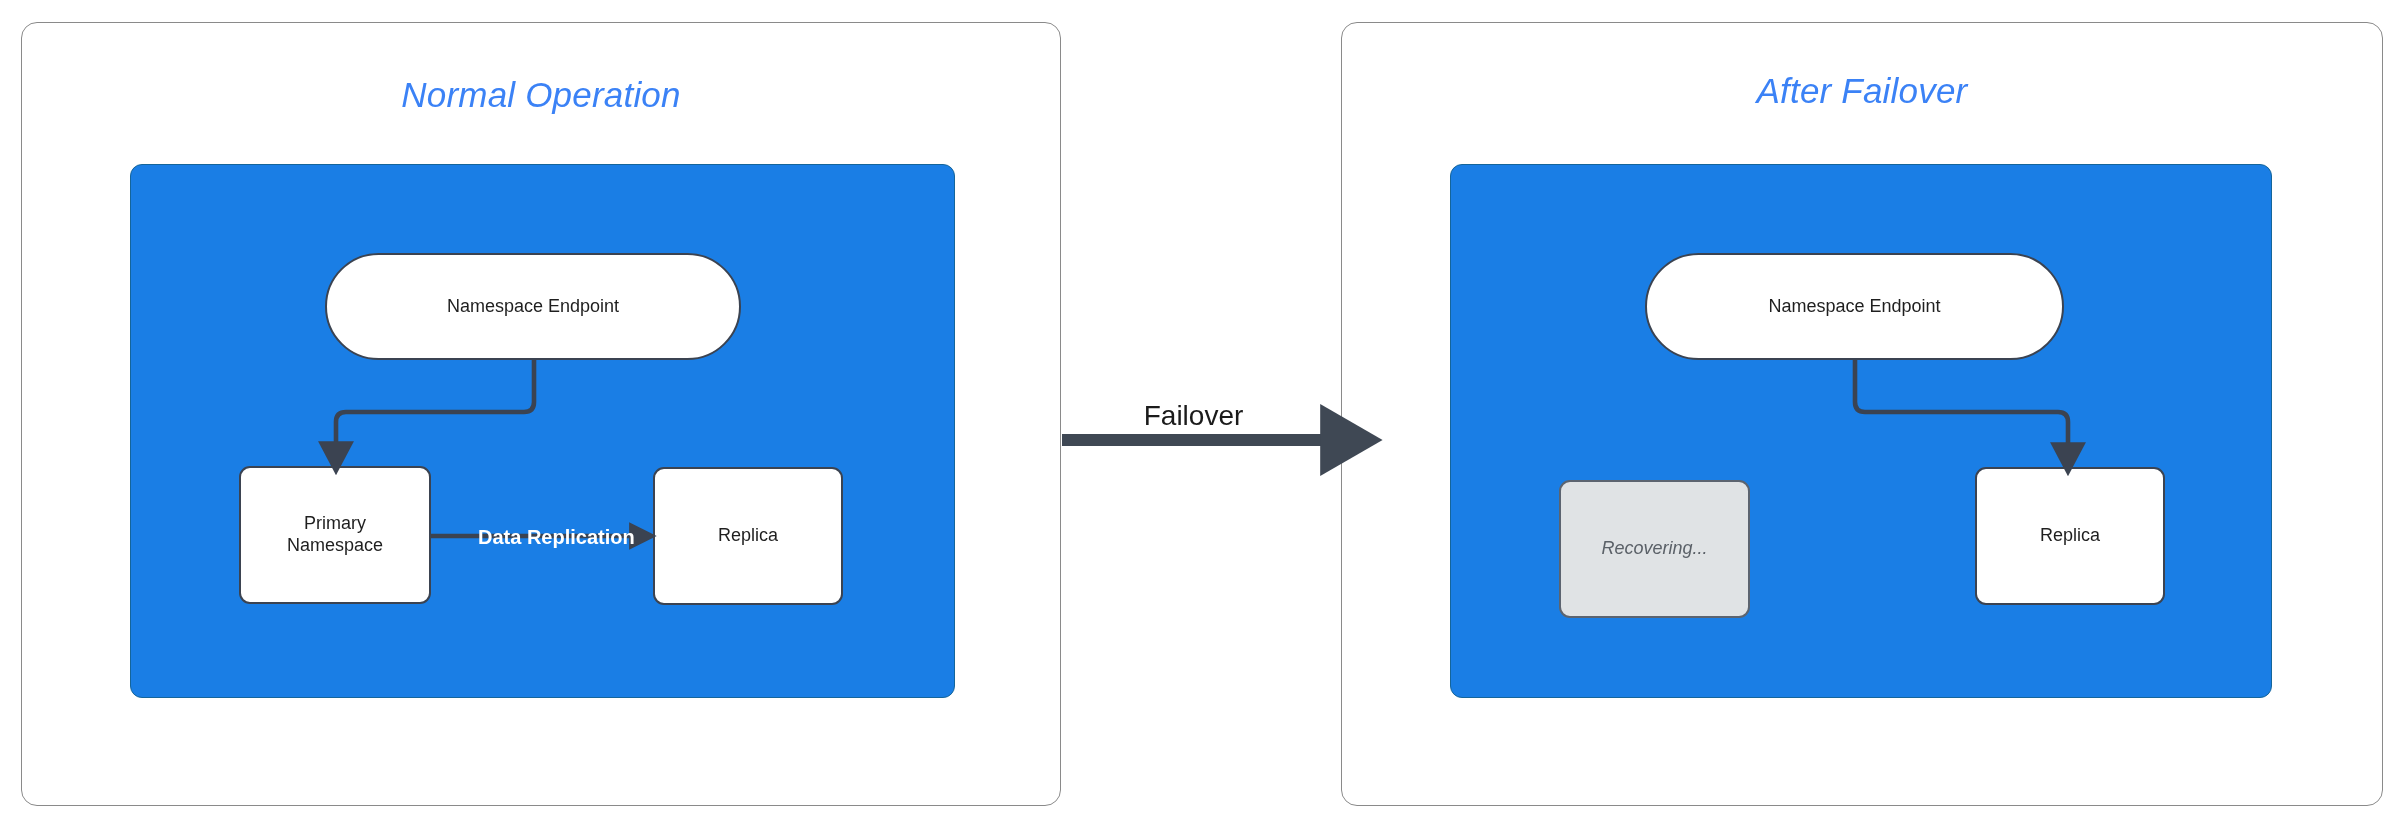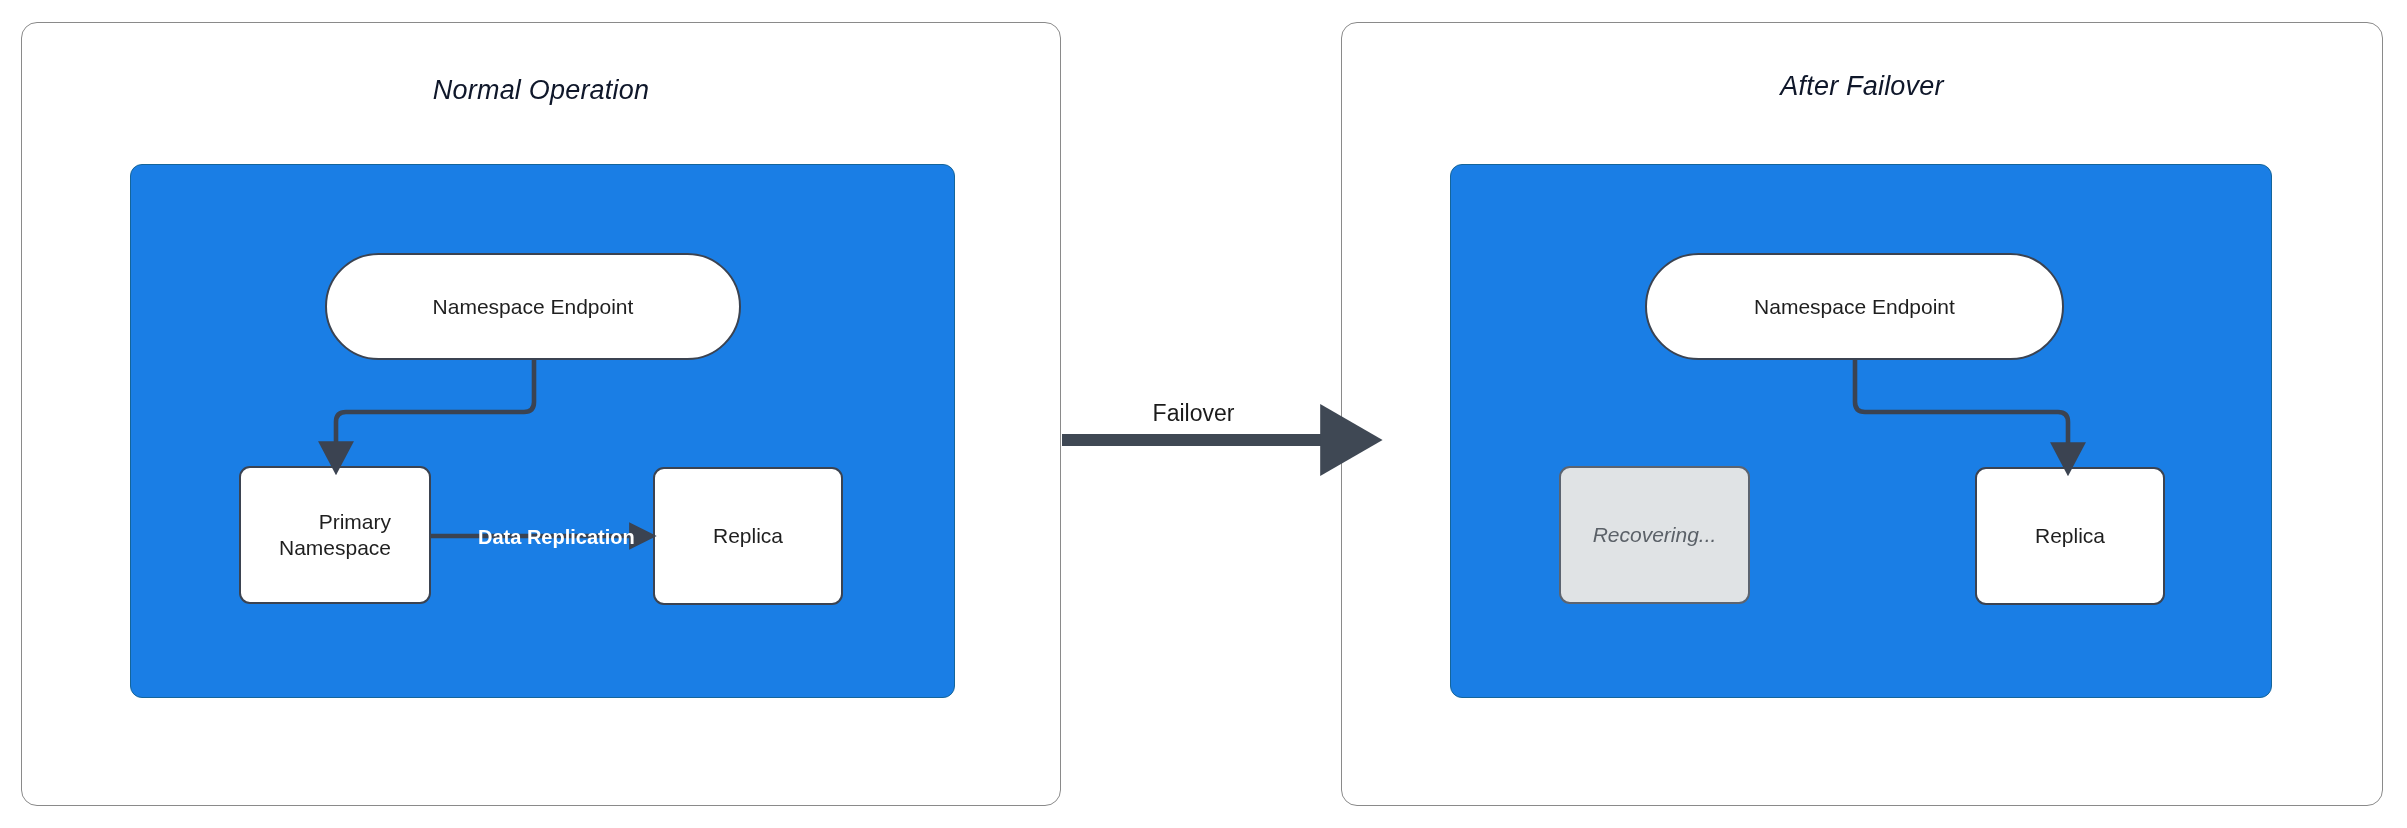--- a/index.html
+++ b/index.html
@@ -24,47 +24,47 @@
     background: #ffffff;
     border: 1.6px solid #8a8a8a;
     border-radius: 16px;
     box-sizing: border-box;
   }
   .panel-title {
     position: absolute;
     width: 100%;
     text-align: center;
     font-style: italic;
-    font-size: 27px;
-    color: #0f172a;
+    font-size: 35px;
+    color: #3b82f6;
     letter-spacing: 0.2px;
     white-space: nowrap;
   }
 
   
   .region {
     position: absolute;
     background: #1a7ee5;
     border: 1.6px solid #15659a;
     border-radius: 12px;
     box-sizing: border-box;
   }
 
   
   .node {
     position: absolute;
     box-sizing: border-box;
     display: flex;
     align-items: center;
     justify-content: center;
-    text-align: right;
+    text-align: center;
     background: #ffffff;
     border: 2.6px solid #3b4351;
     color: #1f1f1f;
-    font-size: 21px;
+    font-size: 18px;
     line-height: 1.22;
     z-index: 3;
   }
   .node.pill {
     border-radius: 999px;
   }
   .node.box {
     border-radius: 11px;
   }
   .node.dim {
@@ -89,21 +89,21 @@
   .edge-label {
     position: absolute;
     font-size: 20px;
     font-weight: bold;
     color: #ffffff;
     white-space: nowrap;
     z-index: 5;
   }
   .failover-label {
     position: absolute;
-    font-size: 23px;
+    font-size: 28px;
     font-weight: normal;
     color: #1b1b1b;
     white-space: nowrap;
     text-align: center;
     z-index: 5;
   }
 </style>
 </head>
 <body>
 
@@ -133,21 +133,21 @@
   <div class="panel" style="left:1341px; top:22px; width:1042px; height:784px;">
     <div class="panel-title" style="top:48px;">After Failover</div>
   </div>
 
   <div class="region" style="left:1450px; top:164px; width:822px; height:534px;"></div>
 
   <div class="node pill" style="left:1645px; top:253px; width:419px; height:107px;">
     <span>Namespace Endpoint</span>
   </div>
 
-  <div class="node box dim" style="left:1559px; top:466px; width:191px; height:138px;">
+  <div class="node box dim" style="left:1559px; top:480px; width:191px; height:138px;">
     <span>Recovering...</span>
   </div>
 
   <div class="node box" style="left:1975px; top:467px; width:190px; height:138px;">
     <span>Replica</span>
   </div>
 
   <svg class="wires" viewBox="0 0 2407 828" width="2407" height="828">
     <defs>
       <marker id="arrowSmall" markerWidth="9" markerHeight="9" refX="3.2" refY="4.5" orient="auto" markerUnits="strokeWidth">

